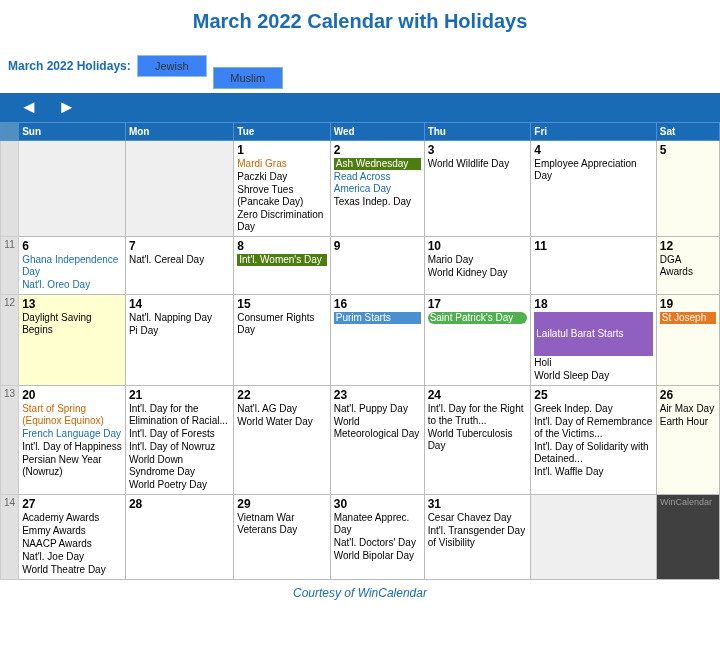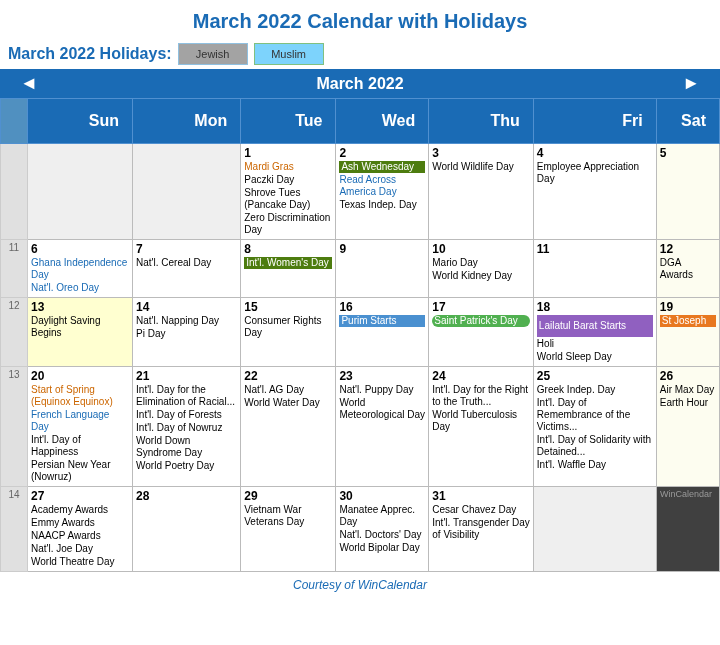--- a/index.html
+++ b/index.html
@@ -1,66 +1,65 @@
 <!DOCTYPE html>
 <html><head>
   <meta charset="utf-8">
   <style>
     * { box-sizing: border-box; margin: 0; padding: 0; }
     body { font-family: Arial, sans-serif; font-size: 11px; background: #fff; width: 720px; }
     
     .page-title { text-align: center; font-size: 20px; font-weight: bold; color: #1a6bb5; padding: 10px 0 6px; }
     
     .holidays-bar { display: flex; align-items: center; padding: 4px 8px; gap: 6px; }
-    .holidays-label { color: #1a6bb5; font-size: 16px; font-weight: bold; min-width: 120px; }
+    .holidays-label { color: #1a6bb5; font-size: 12px; font-weight: bold; min-width: 120px; }
     .holiday-btn { padding: 4px 10px; border: 1px solid #ccc; font-size: 11px; cursor: pointer; text-align: center; min-width: 70px; }
     .holiday-btn.us-common { background: #fff; color: #333; border-color: #999; }
     .holiday-btn.christian { background: #f5d5a0; color: #333; border-color: #d4a060; }
-    .holiday-btn.jewish { background: #a3a3a3; color: #333; border-color: #90c0e0; }
-    .holiday-btn.muslim { background: #7dd3fc; color: #333; border-color: #80c080; }
+    .holiday-btn.jewish { background: #3b82f6; color: #333; border-color: #90c0e0; }
+    .holiday-btn.muslim { background: #3b82f6; color: #333; border-color: #80c080; margin-top: 24px; }
     .holiday-btn.fun { background: #1a6bb5; color: #fff; border-color: #1a6bb5; }
     
     .calendar-nav { display: flex; align-items: center; background: #1a6bb5; color: #fff; padding: 4px 10px; }
     .nav-arrow { font-size: 18px; cursor: pointer; padding: 0 10px; user-select: none; }
     .calendar-month-title { flex: 1; text-align: center; font-size: 16px; font-weight: bold; }
     
     .day-num { font-weight: bold; font-size: 12px; color: #000; }
     .event { font-size: 10px; margin: 1px 0; line-height: 1.2; }
     .event.blue { color: #1a6bb5; }
     .event.orange { color: #cc6600; }
     .event.black { color: #000; }
     .event.highlight-orange { background: #4d7c0f; color: #fff; padding: 0 2px; }
     .event.highlight-blue { background: #4a90d0; color: #fff; padding: 0 2px; }
     .event.highlight-green { background: #50b050; color: #fff; padding: 0 2px; border-radius: 6px; }
-    .event.highlight-purple { background: #9060c0; color: #fff; padding: 5px 2px; }
+    .event.highlight-purple { background: #9060c0; color: #fff; padding: 16px 2px; }
     
     .courtesy { text-align: center; color: #1a6bb5; font-style: italic; font-size: 12px; padding: 6px; }
     .wincalendar-credit { text-align: right; font-size: 9px; color: #999; padding-right: 4px; padding-bottom: 2px; }
     
     table.main-cal { width: 100%; border-collapse: collapse; }
     table.main-cal td { border: 1px solid #bbb; vertical-align: top; padding: 2px 3px; }
     table.main-cal td.empty-cell { background: #efefef; }
     table.main-cal td.sat-cell { background: #fdfdf0; }
-    table.main-cal th { background: #1a6bb5; color: white; text-align: right; padding: 13px; border: 1px solid #5090d0; font-size: 16px; }
+    table.main-cal th { background: #1a6bb5; color: white; text-align: left; padding: 3px; border: 1px solid #5090d0; font-size: 10px; }
     table.main-cal td.week-cell { background: #e0e0e0; color: #666; font-size: 10px; text-align: center; width: 18px; border: 1px solid #ccc; }
   </style>
 </head>
 <body>
 
 <div class="page-title">March 2022 Calendar with Holidays</div>
 
 <div class="holidays-bar">
   <span class="holidays-label">March 2022 Holidays:</span>
   <button class="holiday-btn jewish">Jewish</button>
   <button class="holiday-btn muslim">Muslim</button>
 </div>
 
 <div class="calendar-nav">
   <span class="nav-arrow">◄</span>
-  <span class="calendar-month-title">March 2022</span>
   <span class="nav-arrow">►</span>
 </div>
 
 <table class="main-cal">
   <thead>
     <tr>
       <th style="width:18px;background:#5090c0;"></th>
       <th>Sun</th>
       <th>Mon</th>
       <th>Tue</th>

